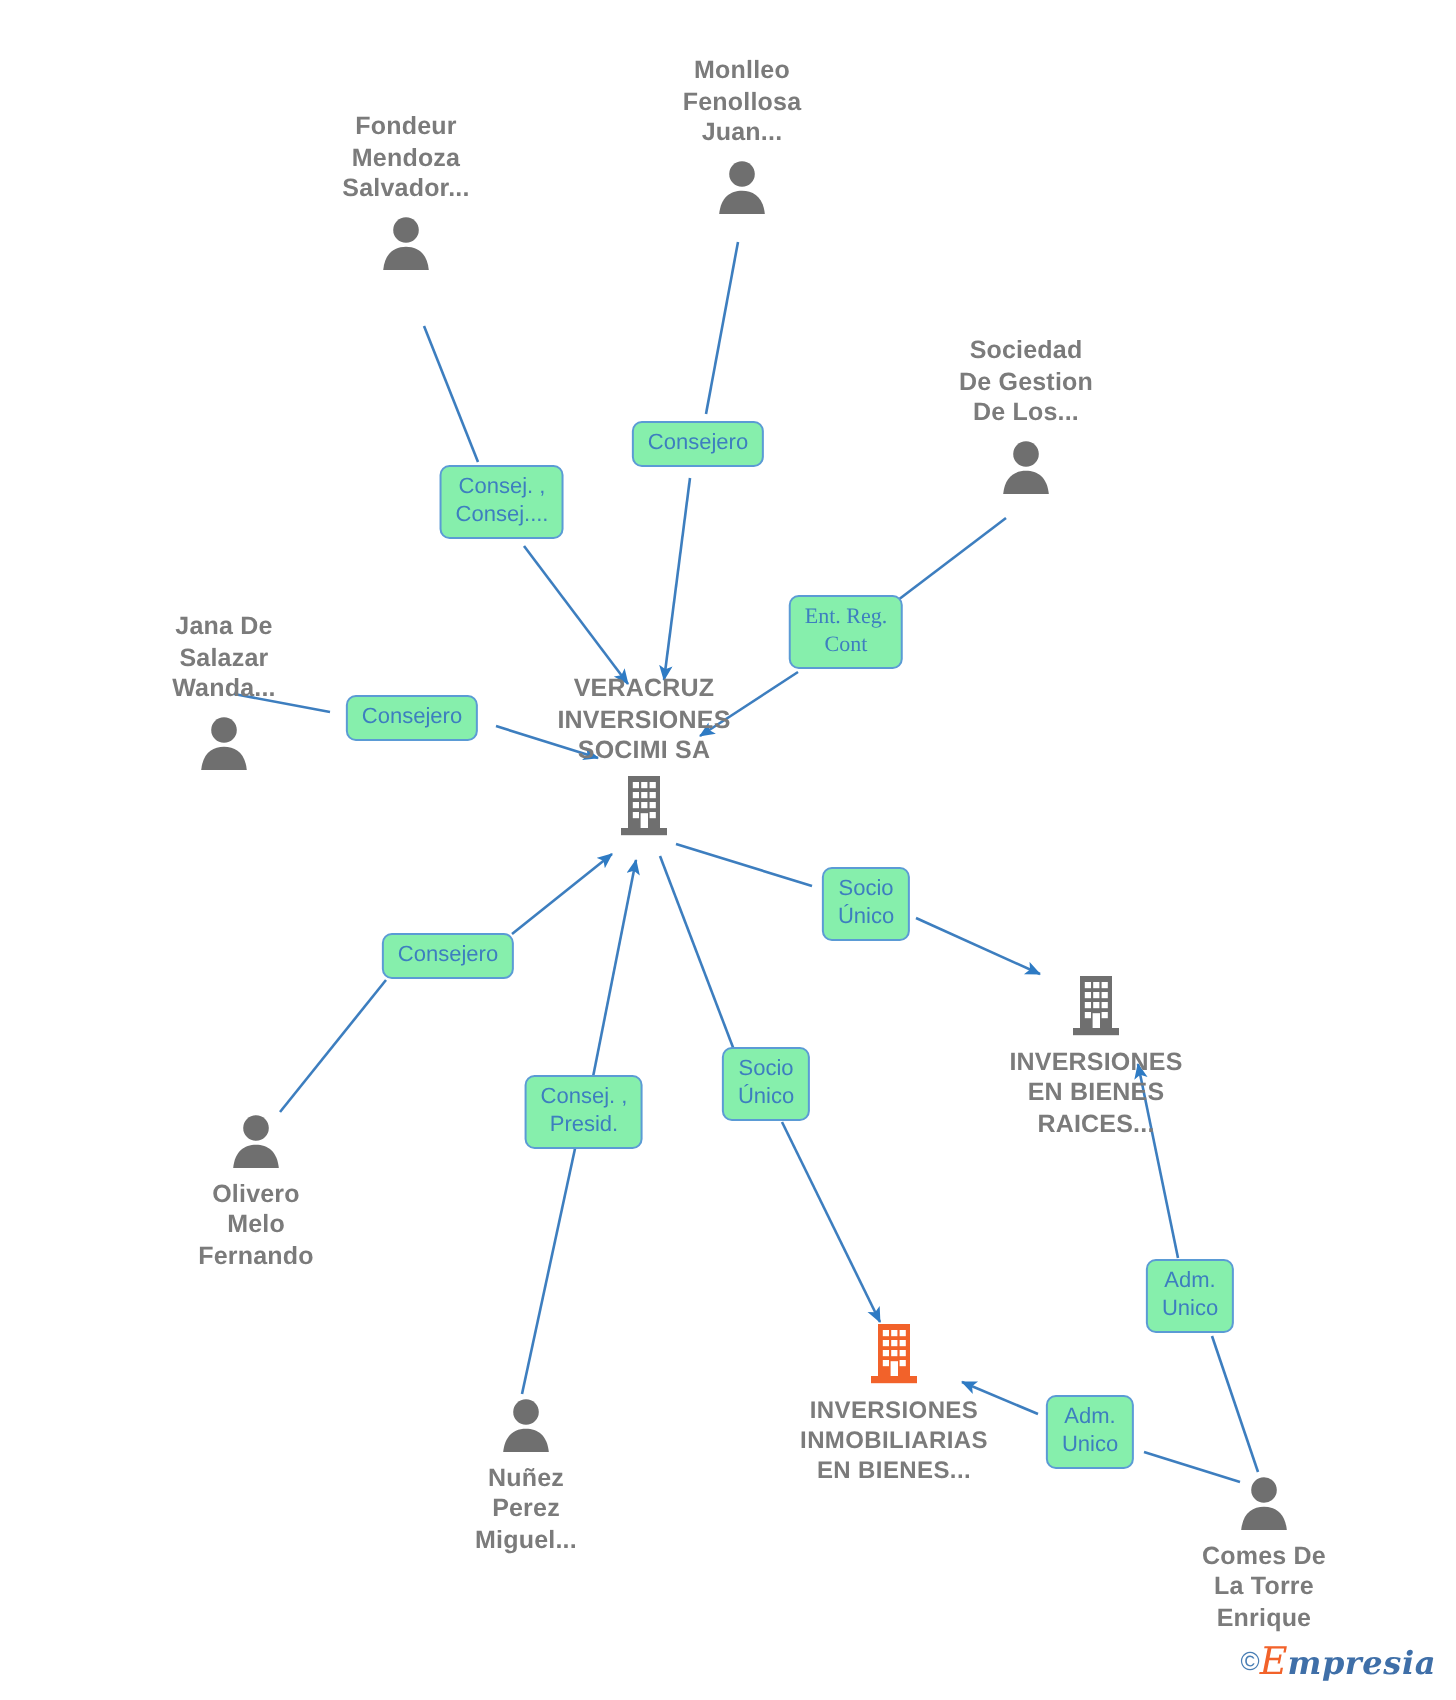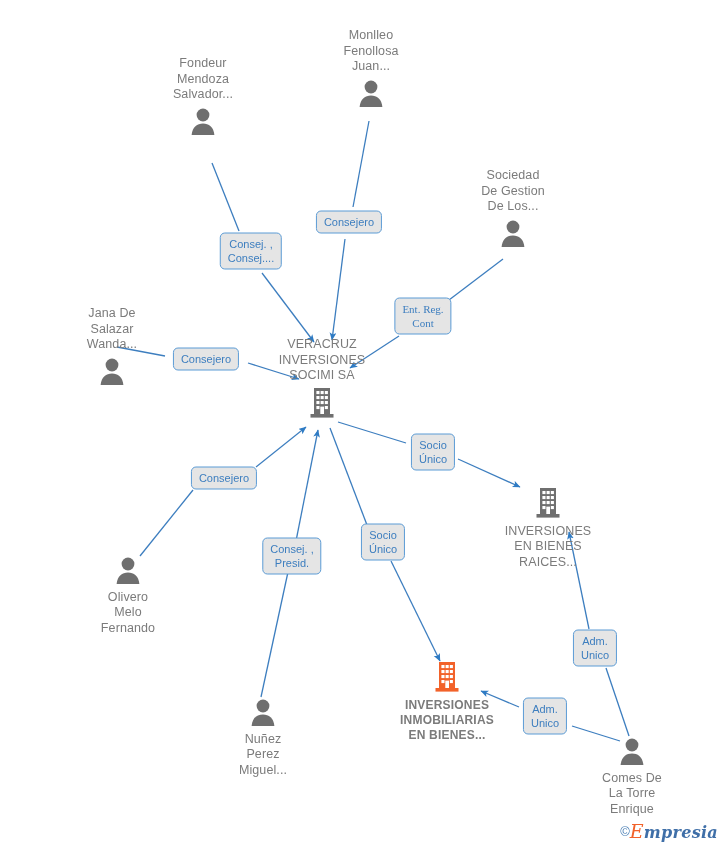--- a/index.html
+++ b/index.html
@@ -32,39 +32,40 @@
     margin-left: -80px;
     text-align: center;
     color: #7b7b7b;
     font-size: 12.5px;
     line-height: 15.5px;
     letter-spacing: 0.1px;
   }
   .node-label {
     display: block;
     white-space: pre-line;
+    font-weight: bold;
   }
   .node-label.bold {
     font-weight: bold;
     letter-spacing: 0.2px;
     font-size: 12px;
     line-height: 15px;
   }
   .node-icon {
     display: block;
     margin: 0 auto;
   }
   .node.label-top .node-icon { margin-top: 3px; }
   .node.label-bottom .node-label { margin-top: 0; }
 
   .edge-label {
     position: absolute;
     border: 1px solid #5b9bd5;
     border-radius: 5px;
-    background: #e5e5e5;
+    background: #86efac;
     color: #3d7ebf;
     font-size: 11px;
     line-height: 14px;
     text-align: center;
     padding: 3px 7px 4px 7px;
     white-space: pre-line;
     transform: translate(-50%, -50%);
     box-sizing: border-box;
   }
   .watermark {

